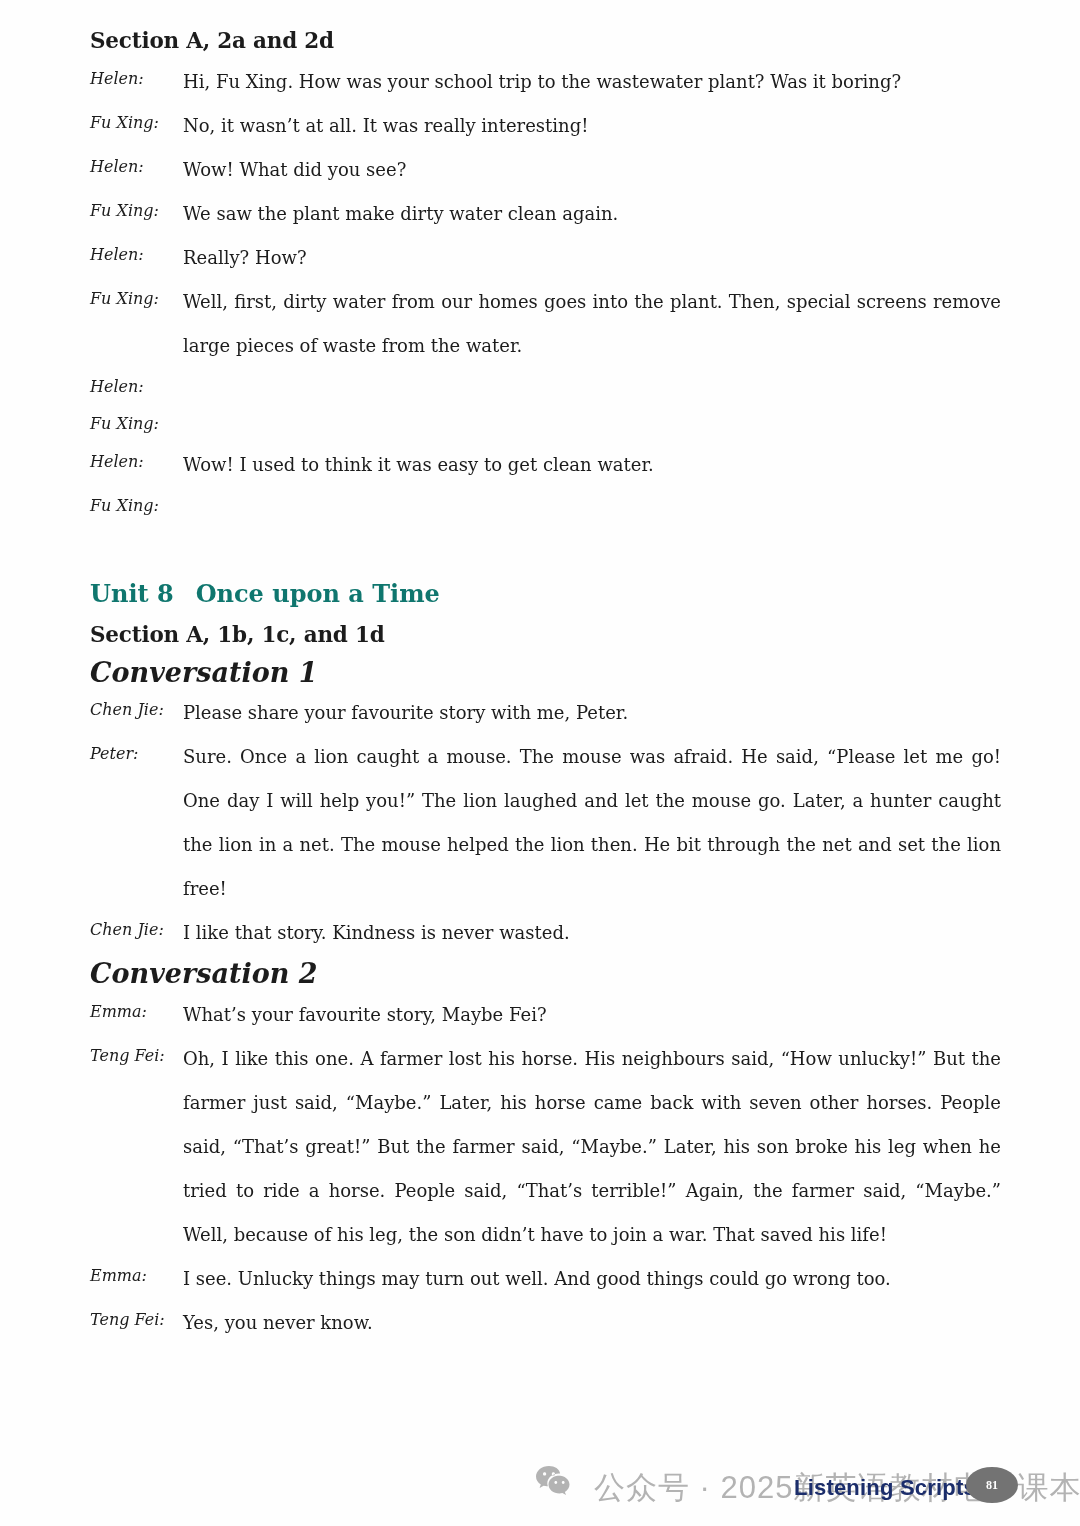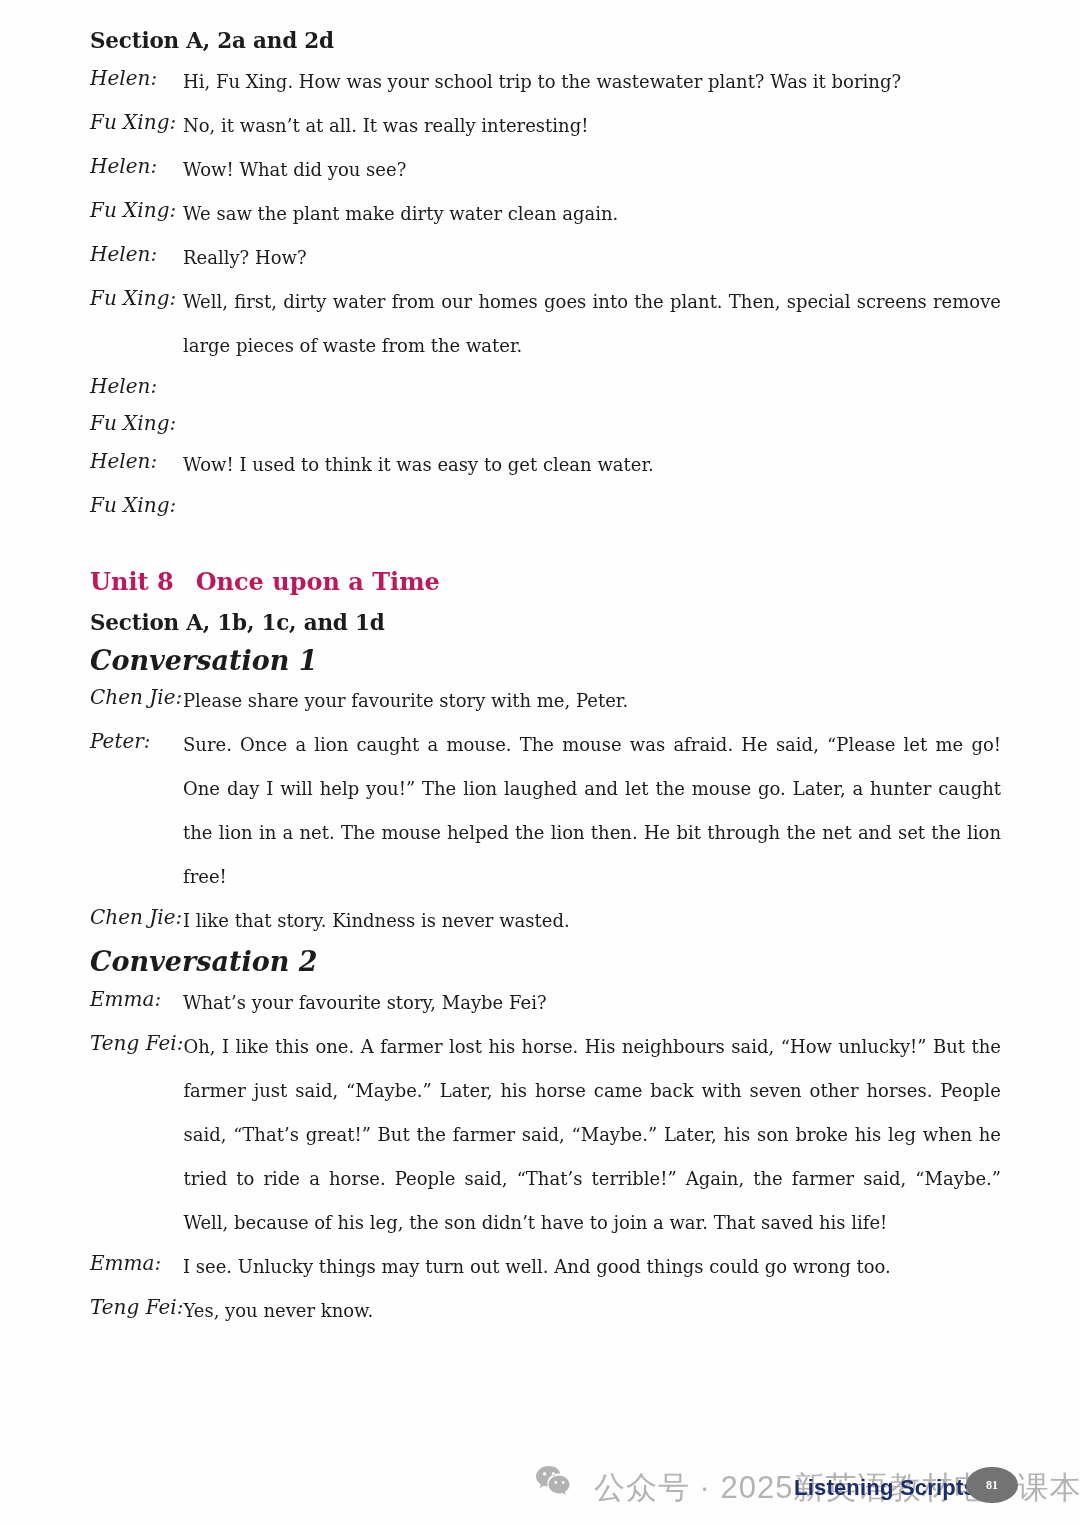--- a/index.html
+++ b/index.html
@@ -20,41 +20,41 @@
   }
   #content { width: 100%; }
 
   .section-heading {
     font-weight: bold;
     font-size: 21.5px;
     line-height: 37.5px;
     letter-spacing: -0.2px;
   }
   .unit-heading {
-    margin-top: 36px;
+    margin-top: 48px;
     font-weight: bold;
     font-size: 24px;
     line-height: 44px;
-    color: #be185d;
+    color: #0f766e;
   }
   .unit-heading .unit-num { margin-right: 22px; }
   .conversation-heading {
     font-weight: bold;
     font-style: italic;
     font-size: 27px;
     line-height: 37.5px;
   }
   .dialogue-row {
     display: flex;
     align-items: flex-start;
   }
   .speaker {
     flex: 0 0 93px;
     font-style: italic;
-    font-size: 20px;
+    font-size: 16px;
     line-height: 37.5px;
     white-space: nowrap;
   }
   .line {
     flex: 1 1 auto;
     font-size: 18px;
     line-height: 44px;
     text-align: justify;
   }
 

